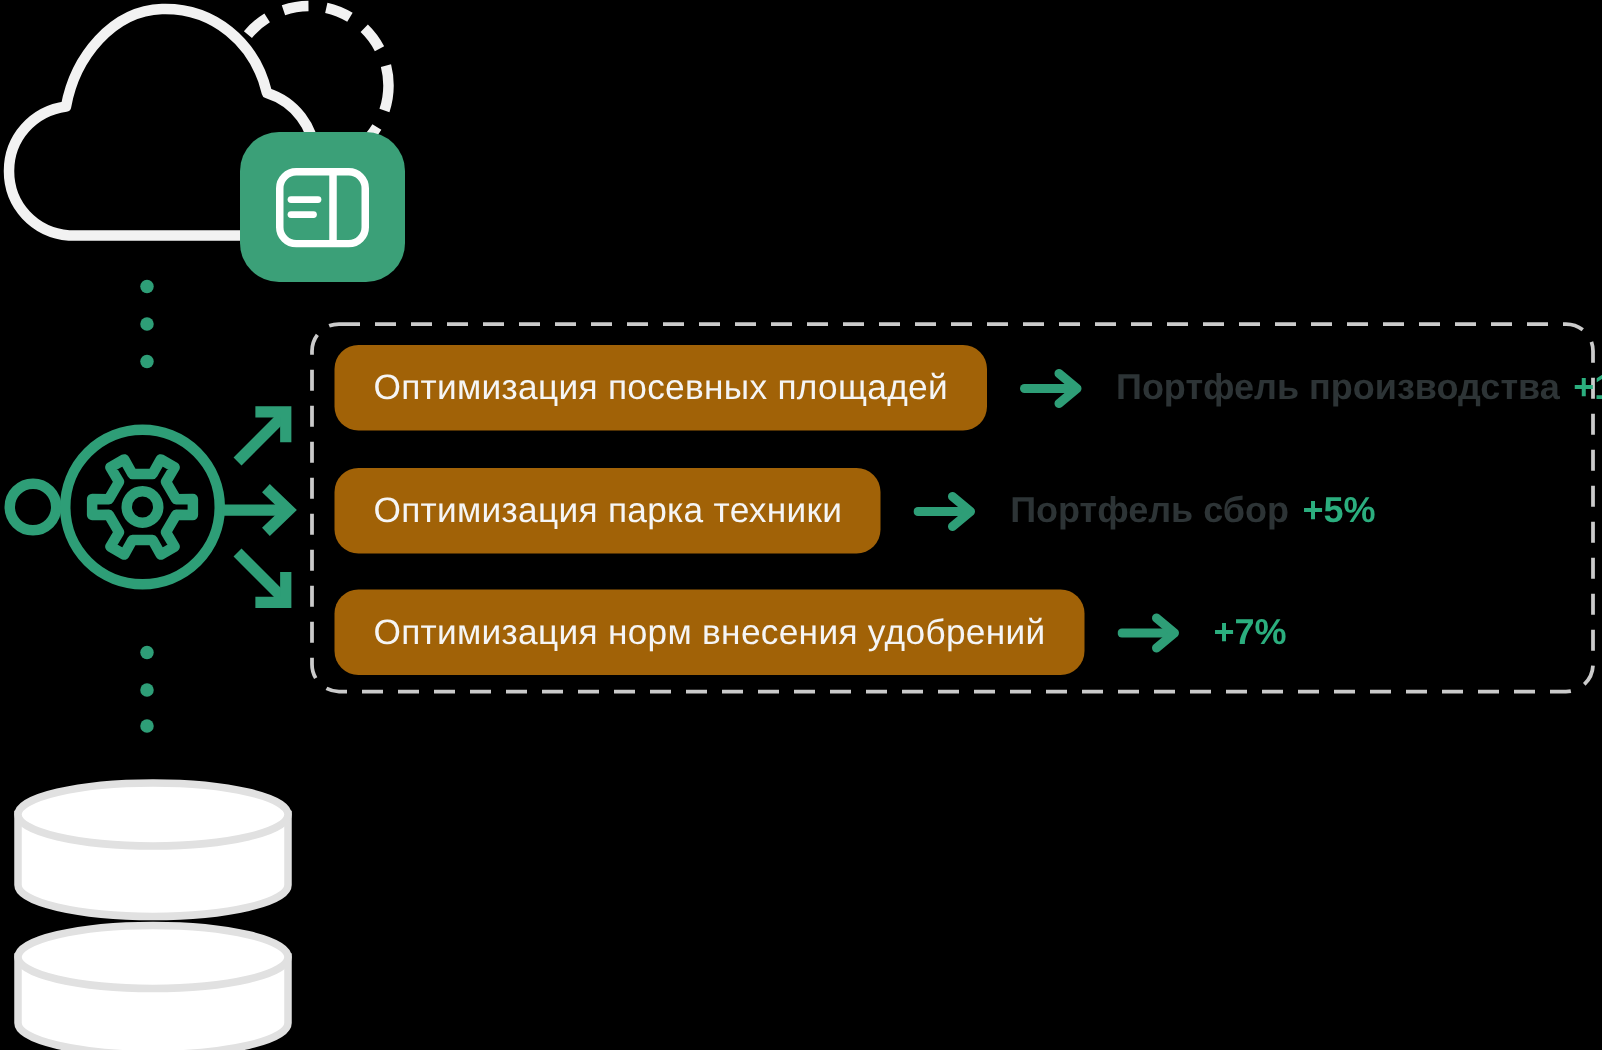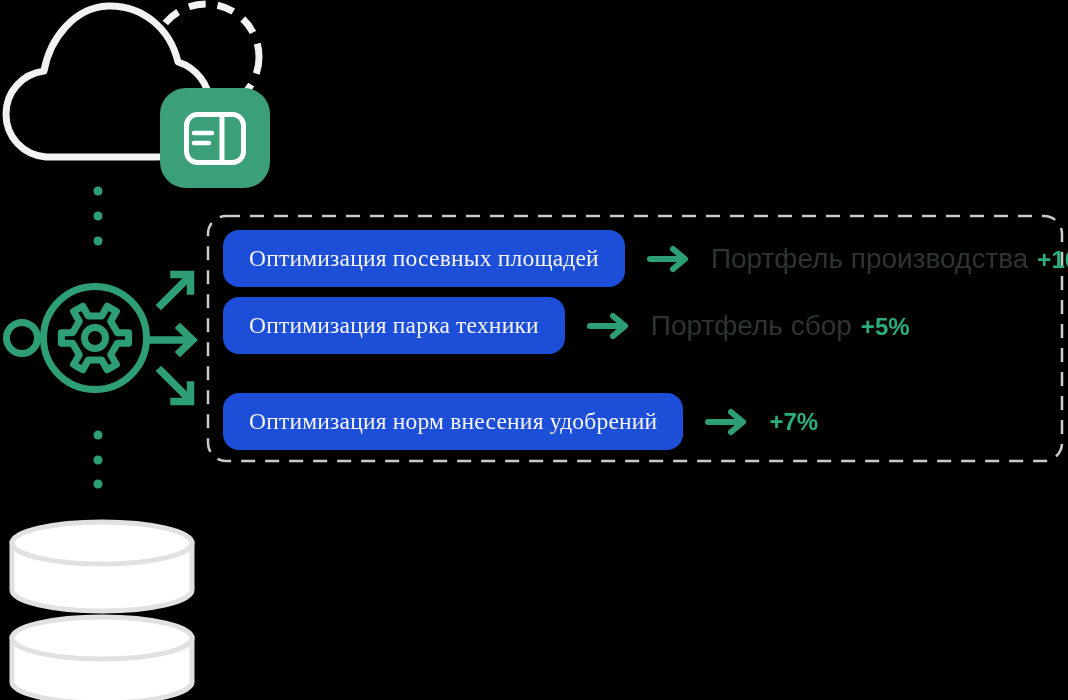--- a/index.html
+++ b/index.html
@@ -10,30 +10,30 @@
   }
   #bg-art{position:absolute;left:0;top:0;}
   .app-tile{
     position:absolute;left:160px;top:88px;width:110px;height:100px;
     background:#3BA078;border-radius:26px;
     display:flex;align-items:center;justify-content:center;z-index:3;
   }
   .results-panel{position:absolute;left:207px;top:215px;width:856px;height:247px;z-index:2;}
   .result-row{position:absolute;left:16px;display:flex;align-items:center;gap:22px;}
   .row-1{top:15px;}
-  .row-2{top:82px;}
+  .row-2{top:97px;}
   .row-3{top:178px;}
   .pill{
     height:57px;display:flex;align-items:center;
     padding:0 26px;border-radius:16px;
-    background:#1d4ed8;color:#F5F5F5;
-    font-size:23.5px;letter-spacing:.2px;white-space:nowrap;font-family:Liberation Serif, serif;
+    background:#a16207;color:#F5F5F5;
+    font-size:23.5px;letter-spacing:.2px;white-space:nowrap;
   }
   .metric-group{display:flex;align-items:baseline;gap:9px;white-space:nowrap;}
-  .metric-label{font-size:28px;font-weight:400;color:#2D3436;text-align:center;}
+  .metric-label{font-size:24px;font-weight:700;color:#2D3436;text-align:center;}
   .metric-delta{font-size:24px;font-weight:700;color:#2BAE7E;}
   .row-arrow{flex:0 0 auto;}
 </style>
 </head>
 <body>
 
 <div id="canvas">
 
   <svg id="bg-art" width="1068" height="700" viewBox="0 0 1068 700">
 

